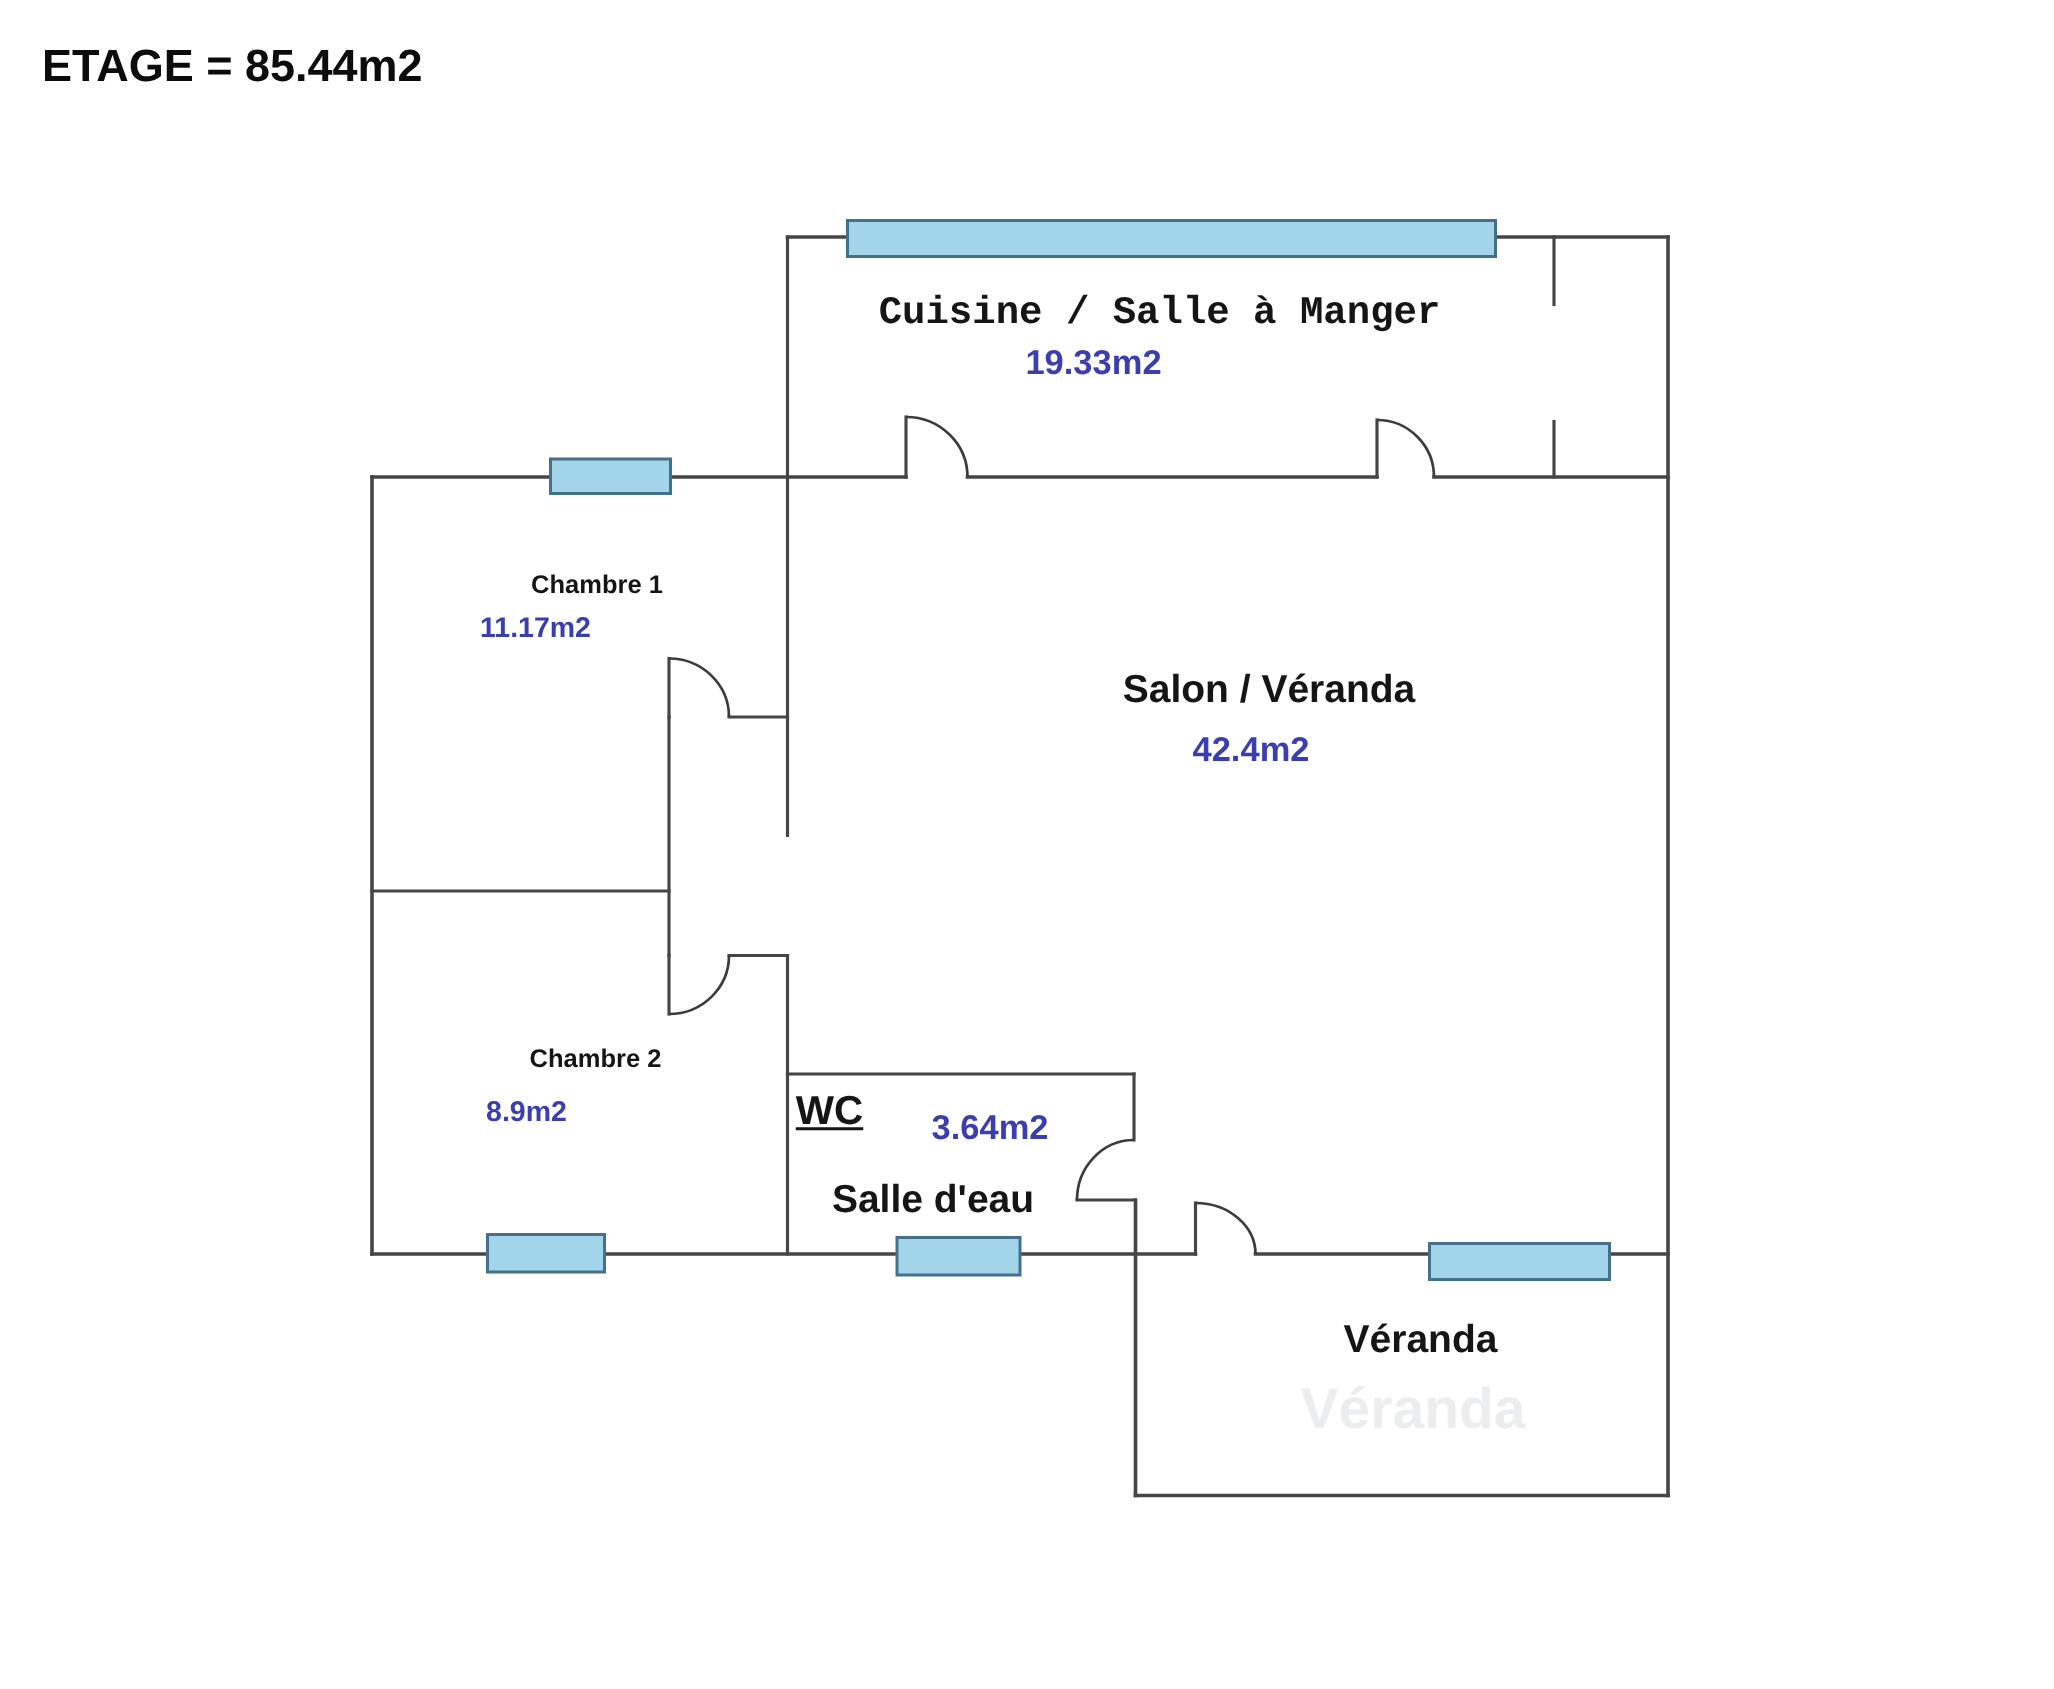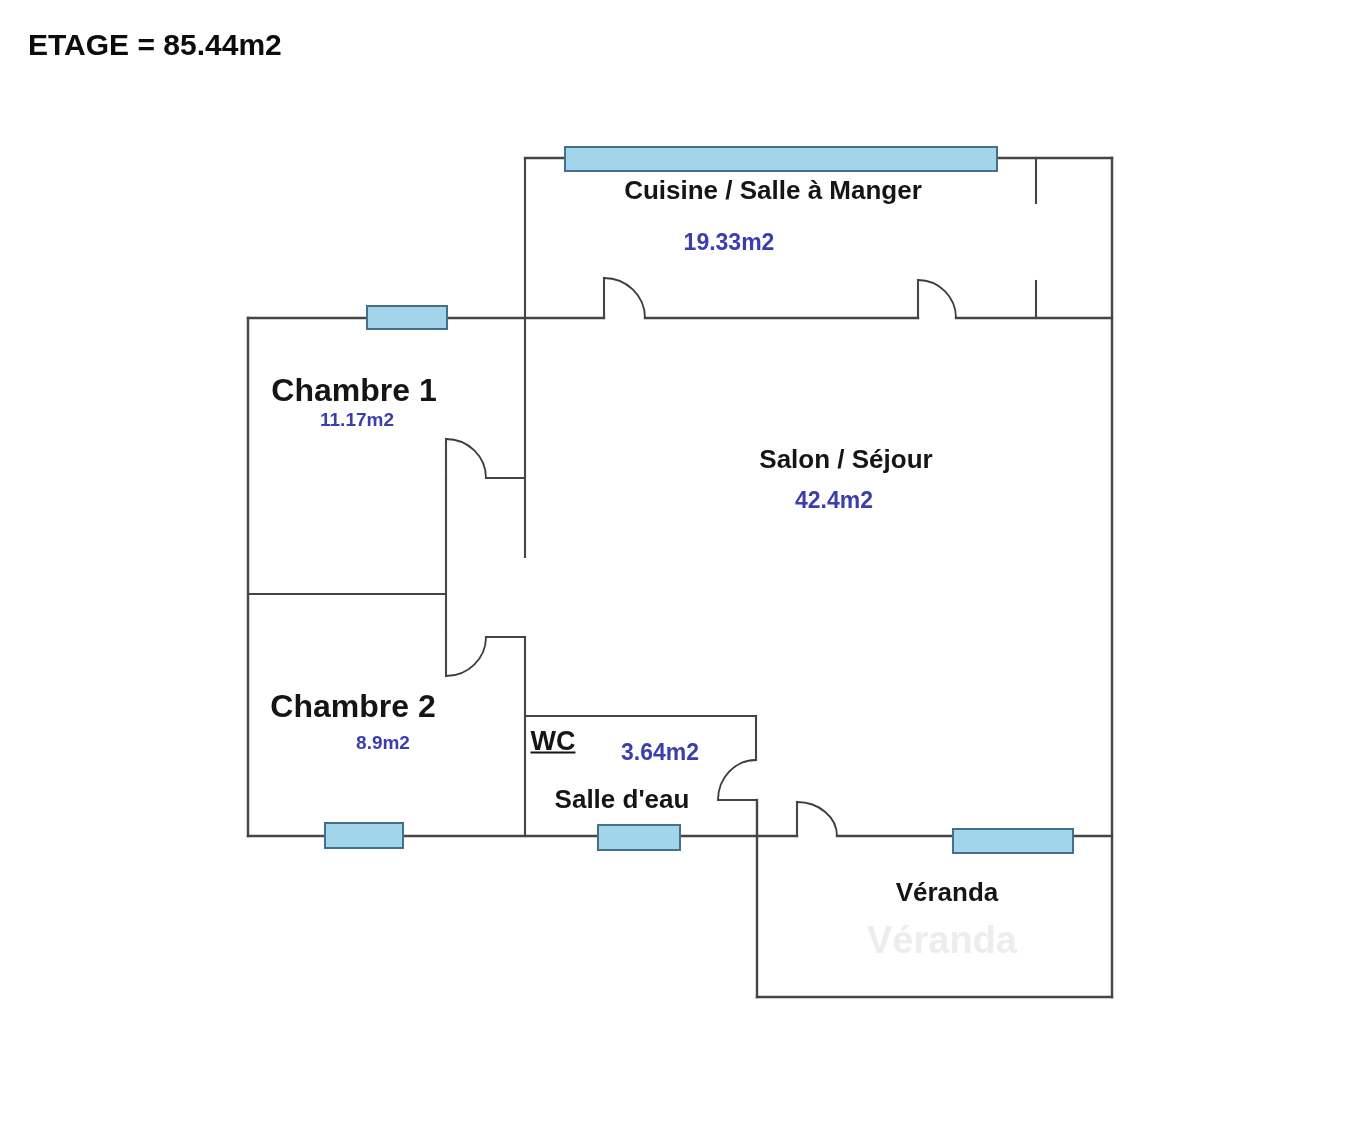--- a/index.html
+++ b/index.html
@@ -29,21 +29,21 @@
   .title-label{
     position:absolute;left:28px;top:30px;
     font-weight:bold;font-size:30px;color:#0c0c0c;
     white-space:nowrap;line-height:1;
   }
   .watermark{
     position:absolute;transform:translate(-50%,-50%);
     font-weight:bold;color:rgba(130,145,158,0.16);
     font-size:38px;white-space:nowrap;line-height:1;
   }
-  .fs26{font-size:26px;} .fs25{font-size:32px;} .fs27{font-size:27px;text-decoration:underline;}
+  .fs26{font-size:26px;} .fs25{font-size:17px;margin-left:44px;} .fs27{font-size:27px;text-decoration:underline;}
   .fs20{font-size:23px;} .fs19{font-size:19px;}
 </style>
 </head>
 <body>
 
 <div id="stage" style="--wall: #454545; --window-fill: #a2d5e9; --window-border: #44708c; --area-text: #3b3eae; --label-text: #151515;">
 
   <svg id="plan-svg" width="1369" height="1126" viewBox="0 0 1369 1126">
 
     <line class="wall" x1="525" y1="158" x2="1112" y2="158"></line>
@@ -90,31 +90,31 @@
     <rect class="window" x="367" y="306" width="80" height="23"></rect>
     <rect class="window" x="325" y="823" width="78" height="25"></rect>
     <rect class="window" x="598" y="825" width="82" height="25"></rect>
     <rect class="window" x="953" y="829" width="120" height="24"></rect>
   </svg>
 
   <div class="title-label">ETAGE = 85.44m2</div>
 
   <div class="watermark" style="left:942px;top:940px;">Véranda</div>
 
-  <div class="plan-label fs26" style="left:773px;top:190px;">Cuisine / Salle à Manger</div>
+  <div class="plan-label fs26" style="left:773px;top:208px;font-family:Liberation Mono, monospace;">Cuisine / Salle à Manger</div>
   <div class="area-label fs20" style="left:729px;top:242px;">19.33m2</div>
 
   <div class="plan-label fs25" style="left:354px;top:390px;">Chambre 1</div>
   <div class="area-label fs19" style="left:357px;top:419px;text-align:right;">11.17m2</div>
 
-  <div class="plan-label fs26" style="left:846px;top:459px;">Salon / Séjour</div>
+  <div class="plan-label fs26" style="left:846px;top:459px;">Salon / Véranda</div>
   <div class="area-label fs20" style="left:834px;top:500px;">42.4m2</div>
 
   <div class="plan-label fs25" style="left:353px;top:706px;">Chambre 2</div>
-  <div class="area-label fs19" style="left:351px;top:742px;margin-left:32px;">8.9m2</div>
+  <div class="area-label fs19" style="left:351px;top:742px;">8.9m2</div>
 
   <div class="plan-label fs27" style="left:553px;top:741px;">WC</div>
   <div class="area-label fs20" style="left:660px;top:752px;">3.64m2</div>
 
   <div class="plan-label fs26" style="left:602px;top:799px;margin-left:20px;">Salle d'eau</div>
 
   <div class="plan-label fs26" style="left:947px;top:892px;">Véranda</div>
 
 </div>
 

